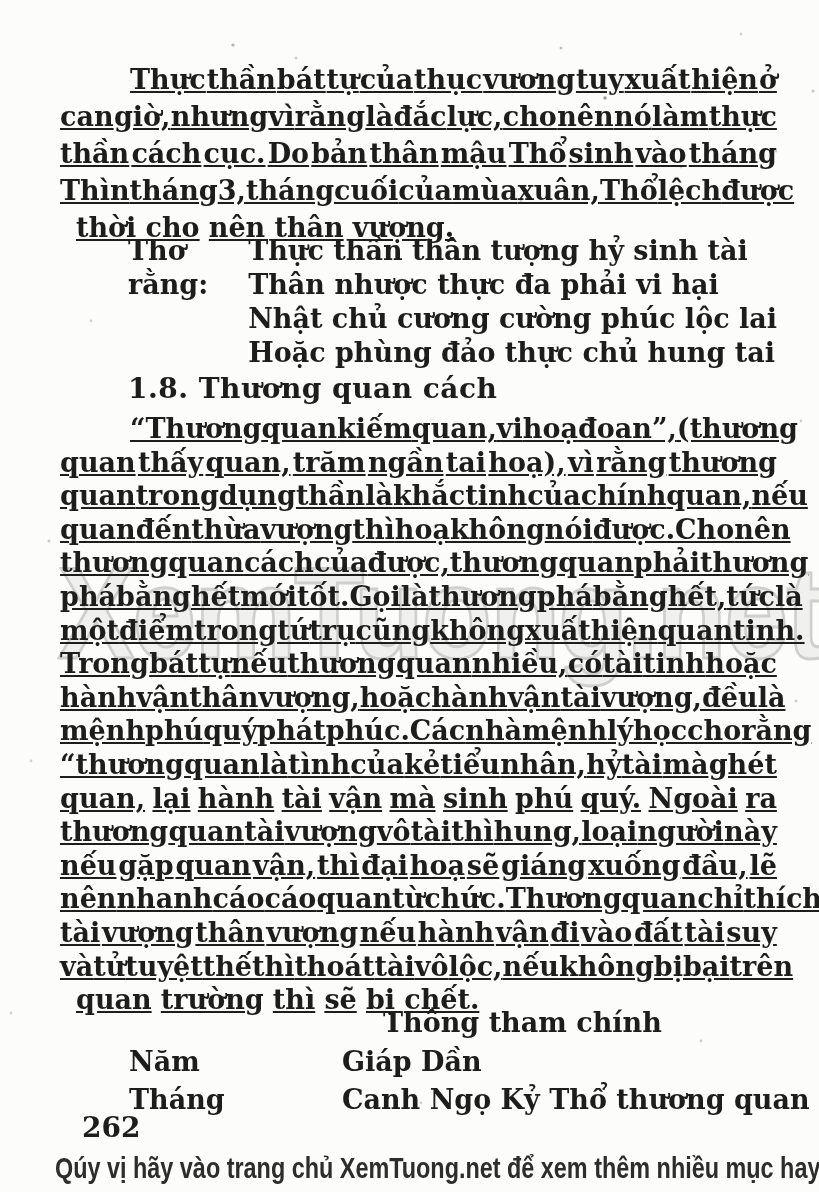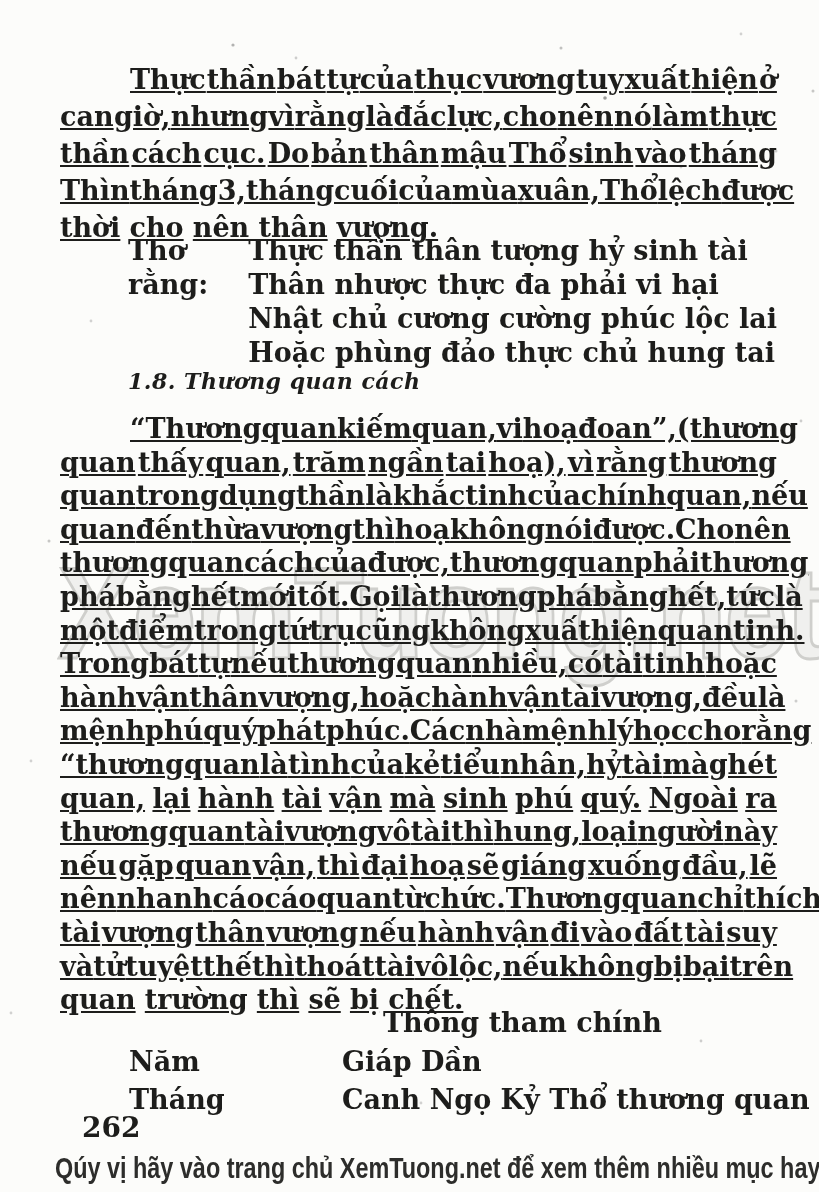--- a/index.html
+++ b/index.html
@@ -27,31 +27,31 @@
     -webkit-text-stroke:3px #cfcfcc;
     transform:scaleX(0.88);
     transform-origin:left center;
     white-space:nowrap;
     user-select:none;
   }
   
   .block{position:absolute;left:60px;width:717px;z-index:2;font-size:27px;}
   .para .line{display:flex;justify-content:space-between;height:37px;line-height:36px;white-space:nowrap;text-decoration:underline;}
   .para.tight .line{height:33.6px;line-height:33px;}
-  .para .line:last-child{justify-content:flex-start;gap:0.34em;}
+  .para .line:last-child{justify-content:flex-start;gap:0.34em;margin-left:16px;}
   .para.indent .line:first-child{padding-left:70px;}
   .para1{top:62px;}
   .para2{top:412px;}
   .poem{top:234px;display:flex;}
   .poem-label{margin-left:68px;width:157px;line-height:34px;}
   .poem-lines .poem-line{height:34px;line-height:34px;white-space:nowrap;}
   .heading{
-    position:absolute;left:128px;top:364px;z-index:2;
-    font-size:22px;line-height:34px;
-    font-style:italic;letter-spacing:0.5px;white-space:nowrap;
+    position:absolute;left:128px;top:372px;z-index:2;
+    font-size:28px;line-height:34px;
+    letter-spacing:0.5px;white-space:nowrap;
   }
   
   .pillars{top:1004px;}
   .prow{position:relative;height:38.5px;line-height:38px;}
   .plabel{position:absolute;left:69px;white-space:nowrap;}
   .pvalue{position:absolute;left:282px;white-space:nowrap;}
   .prow:first-child .pvalue{left:323px;text-align:center;}
   
   .pagenum{
     position:absolute;left:57px;top:1112px;z-index:2;

